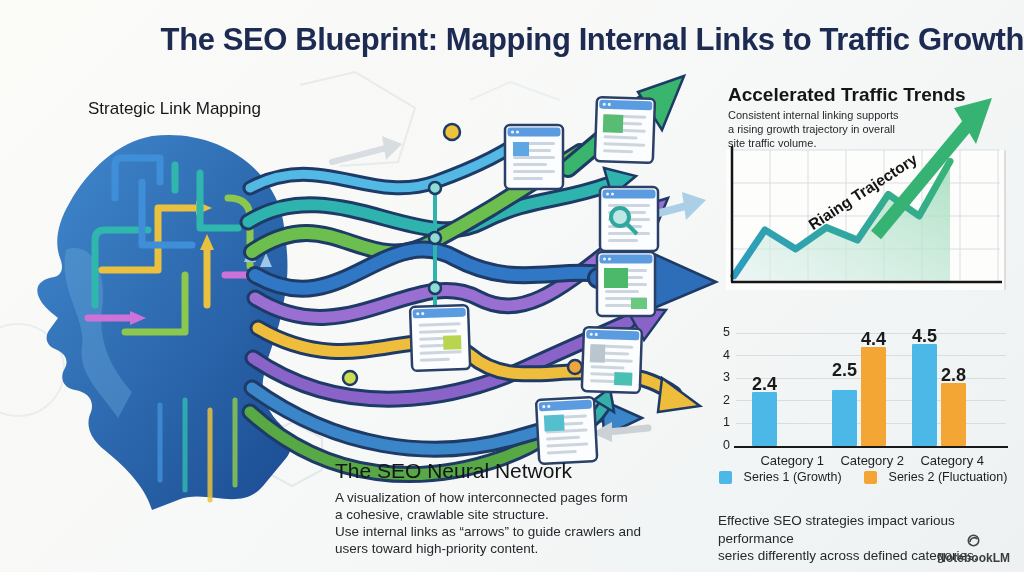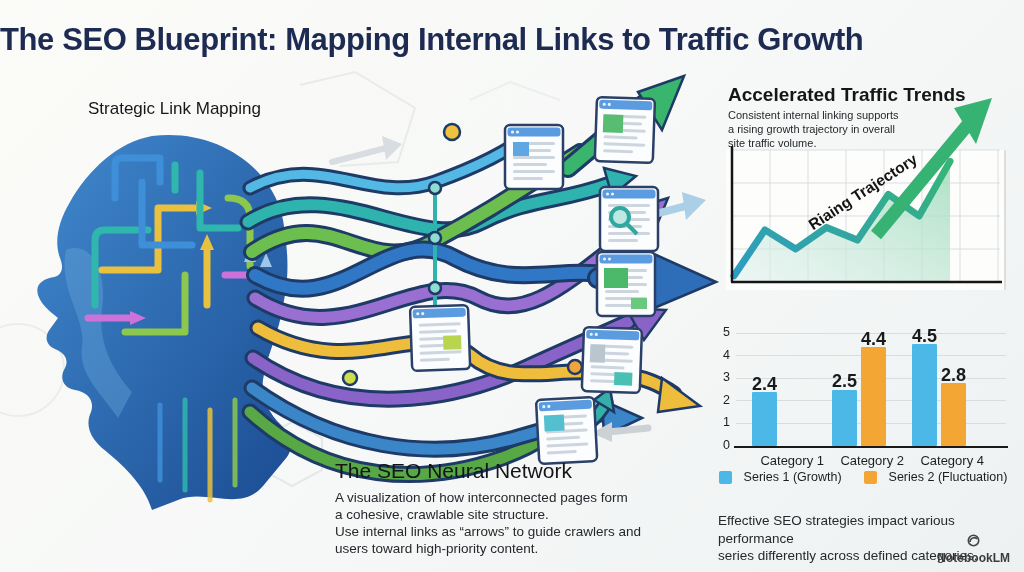--- a/index.html
+++ b/index.html
@@ -1,21 +1,21 @@
 <!DOCTYPE html>
 <html><head>
 <meta charset="utf-8">
 <style>
   html,body{margin:0;padding:0;background:#e8e8e8;}
   #page{position:relative;width:1024px;height:572px;overflow:hidden;
         font-family:"Liberation Sans",sans-serif;
         background:linear-gradient(135deg,#fbfbf8 0%,#f6f8f7 55%,#edf1f2 100%);}
   .abs{position:absolute;}
   .pre{white-space:pre-line;}
-  #main-title{left:0;right:0;top:22px;text-align:left;font-size:31px;font-weight:700;
+  #main-title{left:0;right:0;top:22px;text-align:right;font-size:31px;font-weight:700;
               color:#1d2a52;letter-spacing:-0.4px;}
   #strategic-label{left:88px;top:99px;font-size:17px;font-weight:400;color:#16181b;}
   #directional-label{left:335px;top:410px;font-size:19px;font-weight:700;color:#141518;line-height:1.18;}
   #network-heading{left:335px;top:459px;font-size:21px;font-weight:400;color:#141518;}
   #network-body{left:335px;top:490px;font-size:13.5px;color:#25282c;line-height:1.25;}
   #traffic-heading{left:728px;top:84px;font-size:19px;font-weight:700;color:#141518;}
   #traffic-desc{left:728px;top:109px;font-size:11px;color:#26282c;line-height:1.27;}
   #line-panel{left:726px;top:150px;width:278px;height:140px;background:#fdfdfc;
               border-right:2px solid #dddddb;}
   #line-svg{overflow:visible;display:block;}
@@ -263,21 +263,21 @@
       <div class="ytick" style="top: 48.2px;">3</div>
       <div class="gridline" style="top: 33.1px;"></div>
       <div class="ytick" style="top: 25.6px;">4</div>
       <div class="gridline" style="top: 10.5px;"></div>
       <div class="ytick" style="top: 3px;">5</div>
       <div class="baseline" style="top: 124px;"></div>
       <div class="bar" style="left: 40px; top: 69.76px; width: 25px; height: 54.24px; background: rgb(76, 184, 232);"></div>
       <div class="bar-value" style="left: 32.5px; top: 51.76px;">2.4</div>
       <div class="cat-label" style="left: 22px; top: 131px;">Category 1</div>
       <div class="bar" style="left: 120px; top: 67.5px; width: 25px; height: 56.5px; background: rgb(76, 184, 232);"></div>
-      <div class="bar-value" style="left: 112.5px; top: 49px;">2.5</div>
+      <div class="bar-value" style="left: 112.5px; top: 38px;">2.5</div>
       <div class="bar" style="left: 149px; top: 24.56px; width: 25px; height: 99.44px; background: rgb(244, 166, 52);"></div>
       <div class="bar-value" style="left: 141.5px; top: 6.56px;">4.4</div>
       <div class="cat-label" style="left: 102px; top: 131px;">Category 2</div>
       <div class="bar" style="left: 200px; top: 22.3px; width: 25px; height: 101.7px; background: rgb(76, 184, 232);"></div>
       <div class="bar-value" style="left: 192.5px; top: 4.3px;">4.5</div>
       <div class="bar" style="left: 229px; top: 60.72px; width: 25px; height: 63.28px; background: rgb(244, 166, 52);"></div>
       <div class="bar-value" style="left: 221.5px; top: 42.72px;">2.8</div>
       <div class="cat-label" style="left: 182px; top: 131px;">Category 4</div>
     </div>
   <div id="bar-legend" class="abs">

